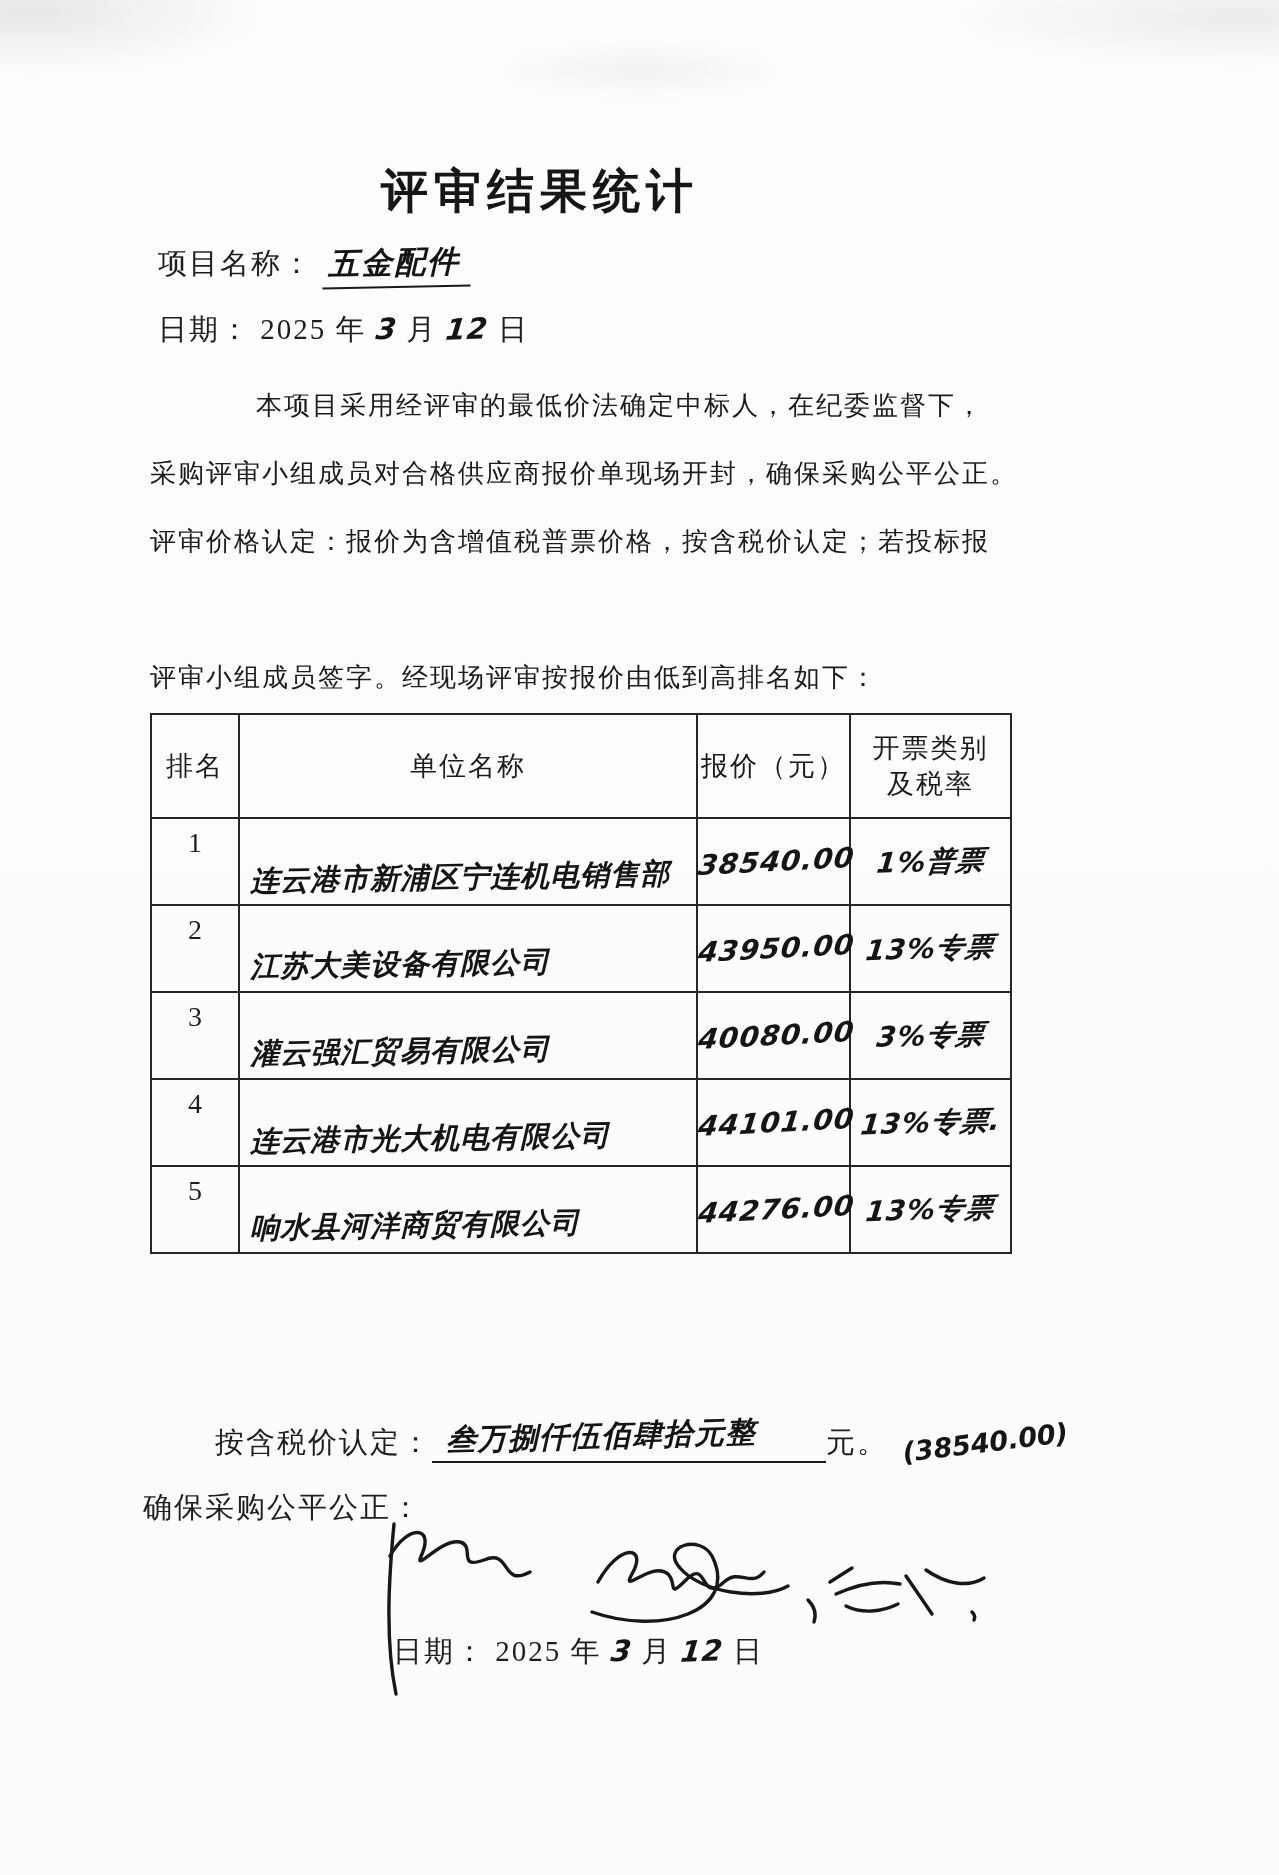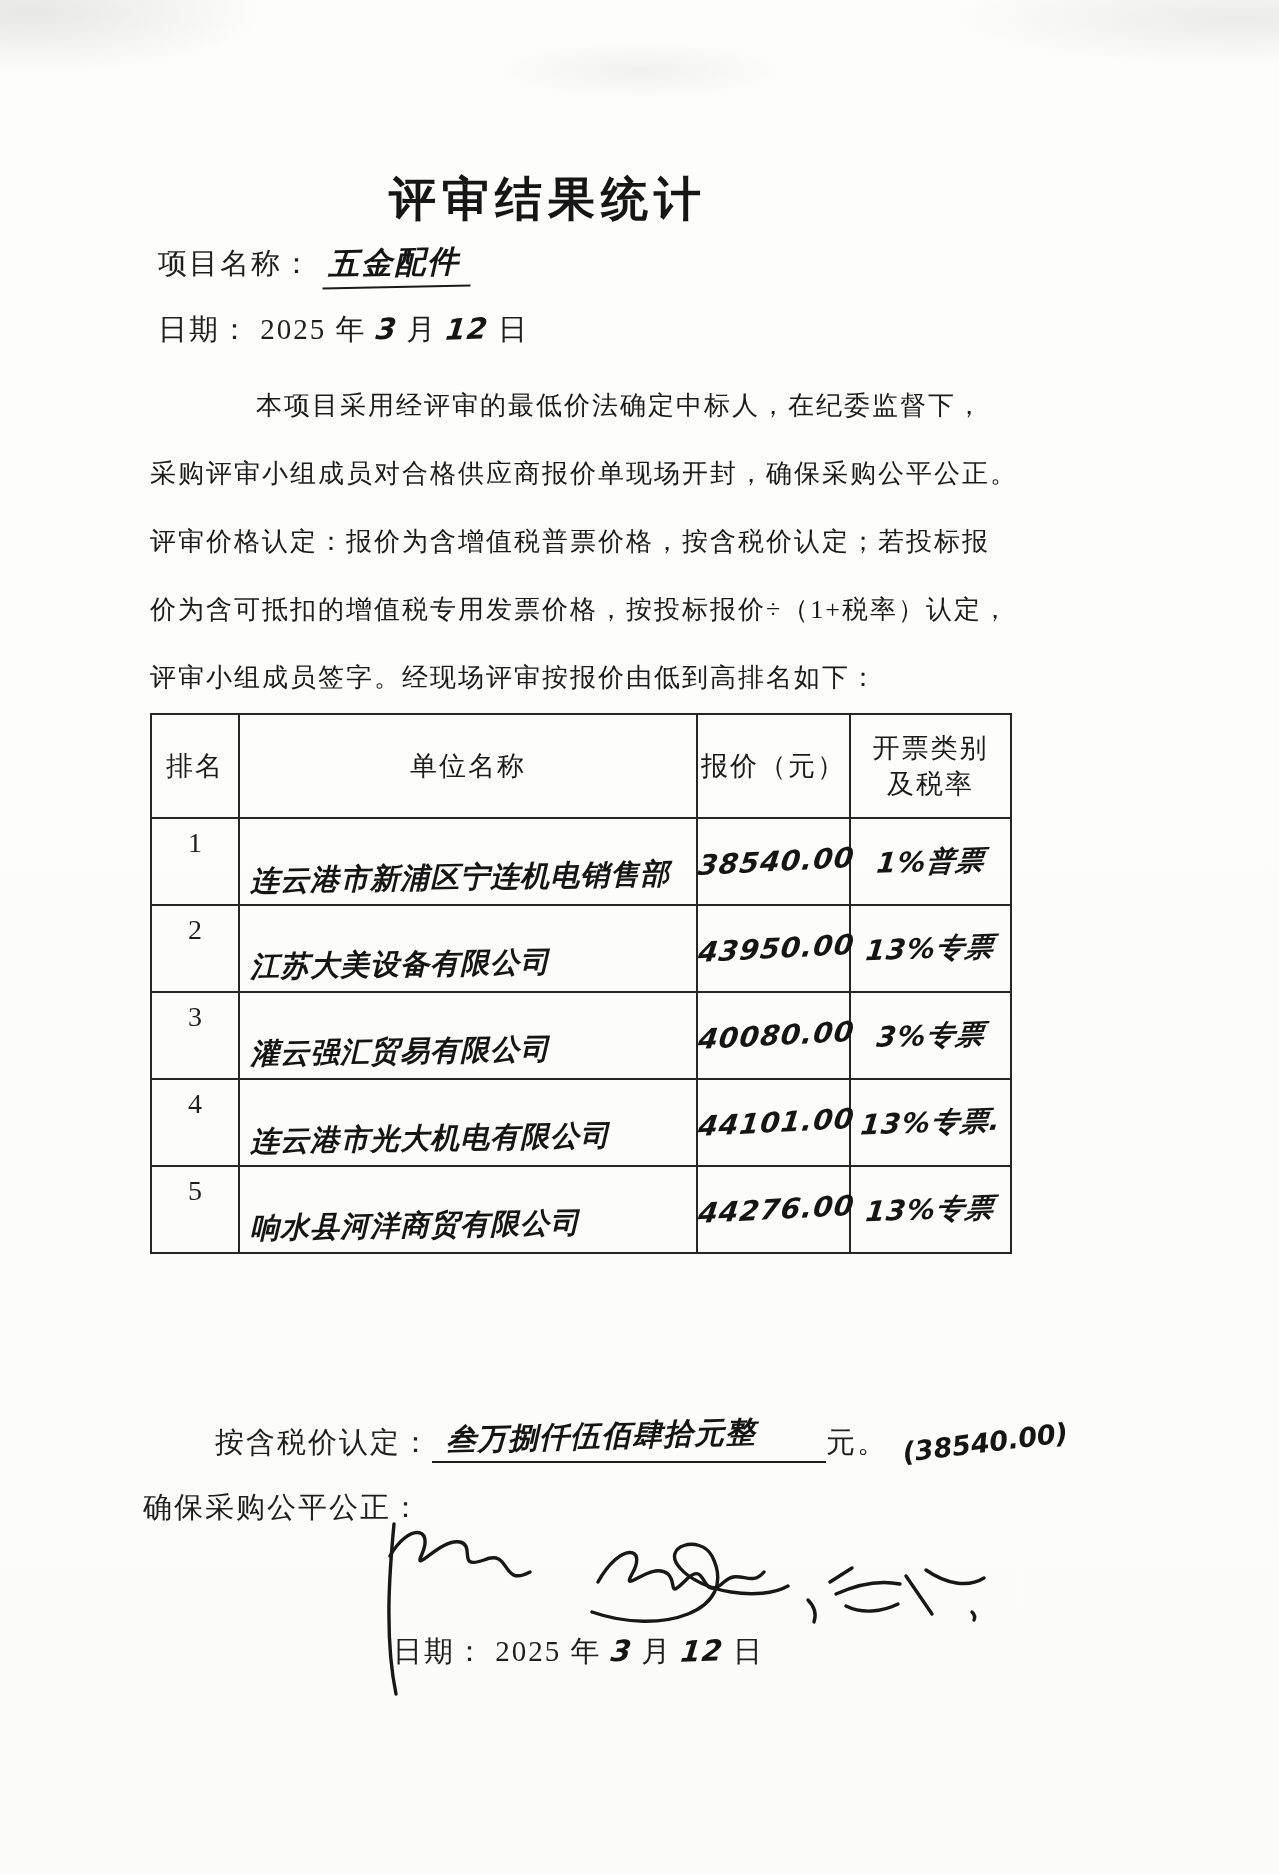--- a/index.html
+++ b/index.html
@@ -16,21 +16,21 @@
     color:#1e1e1e;
   }
   .printed{font-family:"Liberation Serif","DejaVu Serif",serif;}
   .hand{
     font-family:"DejaVu Sans","Liberation Sans",sans-serif;
     font-style:italic;font-weight:600;color:#151515;
     display:inline-block;letter-spacing:2px;
   }
   .title{
     position:absolute;top:160px;left:0;width:1080px;
-    text-align:center;font-size:47px;font-weight:700;margin:8px;
+    text-align:center;font-size:47px;font-weight:700;margin:0;
     letter-spacing:6px;color:#161616;
   }
   .row-line{position:absolute;font-size:29px;letter-spacing:2px;white-space:nowrap;}
   .project-line{top:242px;left:158px;}
   .date-line{top:310px;left:158px;}
   .para-line{position:absolute;left:150px;font-size:26px;letter-spacing:2px;white-space:nowrap;color:#1b1b1b;}
   .indent{padding-left:106px;}
   .hand-underlined{
     border-bottom:2px solid #1a1a1a;padding:0 10px 2px 6px;
     transform:rotate(-1.2deg);font-size:31px;
@@ -87,21 +87,20 @@
     <span>年</span>
     <span class="hand hand-num">3</span>
     <span>月</span>
     <span class="hand hand-num">12</span>
     <span>日</span>
   </div>
 
   <div class="para-line printed indent" style="top:388px;">本项目采用经评审的最低价法确定中标人，在纪委监督下，</div>
   <div class="para-line printed" style="top:456px;">采购评审小组成员对合格供应商报价单现场开封，确保采购公平公正。</div>
   <div class="para-line printed" style="top:524px;">评审价格认定：报价为含增值税普票价格，按含税价认定；若投标报</div>
-  <div class="para-line printed" style="top:592px;">价为含可抵扣的增值税专用发票价格，按投标报价÷（1+税率）认定，</div>
   <div class="para-line printed" style="top:660px;">评审小组成员签字。经现场评审按报价由低到高排名如下：</div>
 
   <table class="rank-table">
     <colgroup>
       <col style="width:88px">
         <col style="width:458px">
         <col style="width:153px">
         <col style="width:161px">
     </colgroup>
     <tbody>

